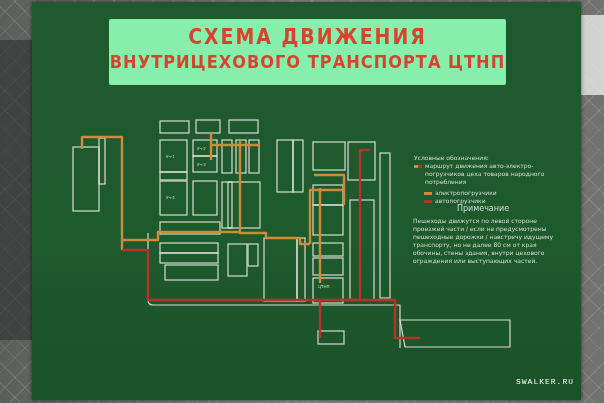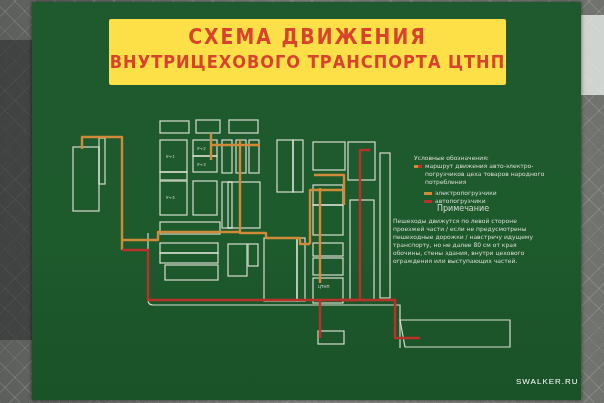--- a/index.html
+++ b/index.html
@@ -9,33 +9,33 @@
       background:
         repeating-linear-gradient(45deg, rgba(255,255,255,0.10) 0 1px, transparent 1px 14px),
         repeating-linear-gradient(-45deg, rgba(255,255,255,0.10) 0 1px, transparent 1px 14px),
         linear-gradient(90deg,#5b5e5b 0%,#8a8c88 50%,#6f726d 100%);}
   .window-left{position:absolute;left:0;top:40px;width:32px;height:300px;background:#2d302e;opacity:.6;}
   .window-right{position:absolute;right:0;top:15px;width:24px;height:80px;background:#e9ece8;opacity:.8;}
   .board{position:absolute;left:32px;top:2px;width:549px;height:398px;
          background:linear-gradient(180deg,#1f5a2e 0%,#1d5a2c 60%,#1a5228 100%);
          box-shadow:0 0 4px rgba(0,0,0,.6);}
   .title-panel{position:absolute;left:109px;top:19px;width:397px;height:66px;
-               background:#fde047;border-radius:2px;text-align:center;color:#d9432e;
+               background:#86efac;border-radius:2px;text-align:center;color:#d9432e;
                font-family:"DejaVu Sans Condensed","DejaVu Sans",sans-serif;font-weight:bold;}
   .title1{display:block;font-size:21px;letter-spacing:2px;margin-top:6px;}
   .title2{display:block;font-size:18px;letter-spacing:1px;margin-top:2px;}
   .map{position:absolute;left:0;top:0;width:604px;height:403px;}
   .legend{position:absolute;left:414px;top:154px;width:140px;color:#d7dbd2;font-size:6px;line-height:8px;}
   .legend .hdr{display:block;}
   .legend .row{display:flex;align-items:flex-start;gap:3px;}
   .sw{display:inline-block;width:8px;height:3px;margin-top:3px;flex:none;}
-  .notes{position:absolute;left:393px;top:205px;width:140px;color:#d7dbd2;font-size:6px;line-height:8px;}
+  .notes{position:absolute;left:413px;top:205px;width:140px;color:#d7dbd2;font-size:6px;line-height:8px;}
   .notes .nh{display:block;text-align:center;font-size:8px;margin-bottom:4px;}
   .notes .nb{display:block;}
-  .watermark{position:absolute;left:516px;top:377px;font-family:Liberation Sans, sans-serif;
+  .watermark{position:absolute;left:516px;top:377px;font-family:Liberation Mono, monospace;
              font-size:8px;color:#ffffff;letter-spacing:1px;}
 </style>
 </head>
 <body>
 
 <div class="bg"></div>
 <div class="window-left"></div>
 <div class="window-right"></div>
 
 <div class="board"></div>

